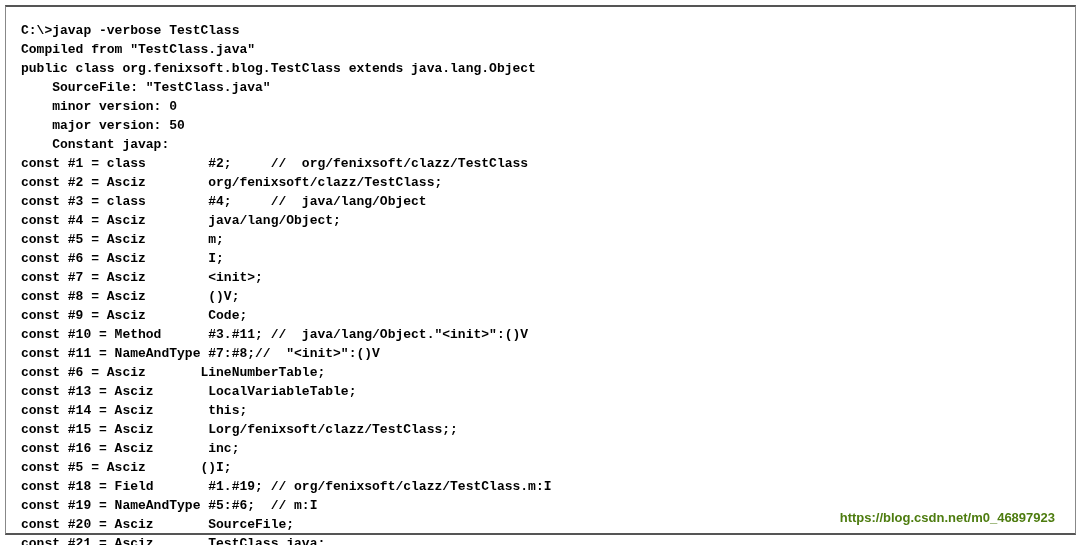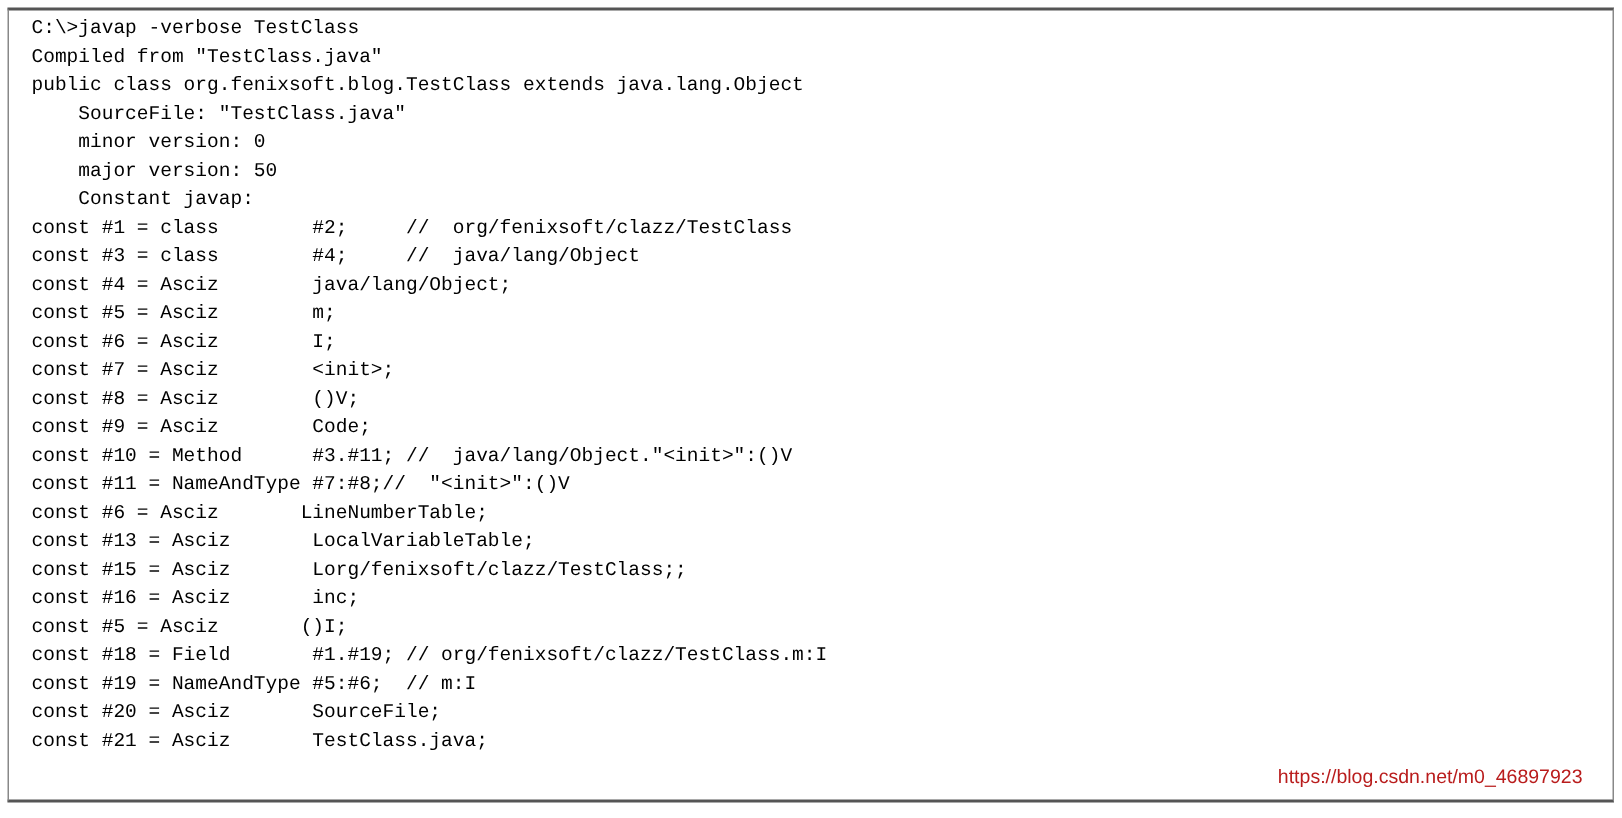--- a/index.html
+++ b/index.html
@@ -11,65 +11,68 @@
       background: #ffffff;
       padding: 5px;
       width: 1081px;
       height: 545px;
       overflow: hidden;
     }
     .container {
       border: 1px solid #888;
       border-top: 2px solid #555;
       border-bottom: 2px solid #555;
-      padding: 2px 15px;
+      padding: 14px 15px;
       background: #ffffff;
       position: relative;
       height: 530px;
+      font-weight: bold;
     }
     .code-line {
       font-family: "Courier New", Courier, monospace;
       font-size: 13px;
       line-height: 19px;
       color: #000000;
       white-space: pre;
     }
     .watermark {
       position: absolute;
       bottom: 8px;
       right: 20px;
-      color: #b91c1c;
+      color: #4d7c0f;
       font-size: 13px;
       font-family: Arial, sans-serif;
     }
   </style>
 </head>
 <body>
 
 <div class="container">
   <div id="code-lines">
       <div class="code-line">C:\&gt;javap -verbose TestClass</div>
       <div class="code-line">Compiled from "TestClass.java"</div>
       <div class="code-line">public class org.fenixsoft.blog.TestClass extends java.lang.Object</div>
       <div class="code-line">    SourceFile: "TestClass.java"</div>
       <div class="code-line">    minor version: 0</div>
       <div class="code-line">    major version: 50</div>
       <div class="code-line">    Constant javap:</div>
       <div class="code-line">const #1 = class        #2;     //  org/fenixsoft/clazz/TestClass</div>
+      <div class="code-line">const #2 = Asciz        org/fenixsoft/clazz/TestClass;</div>
       <div class="code-line">const #3 = class        #4;     //  java/lang/Object</div>
       <div class="code-line">const #4 = Asciz        java/lang/Object;</div>
       <div class="code-line">const #5 = Asciz        m;</div>
       <div class="code-line">const #6 = Asciz        I;</div>
       <div class="code-line">const #7 = Asciz        &lt;init&gt;;</div>
       <div class="code-line">const #8 = Asciz        ()V;</div>
       <div class="code-line">const #9 = Asciz        Code;</div>
       <div class="code-line">const #10 = Method      #3.#11; //  java/lang/Object."&lt;init&gt;":()V</div>
       <div class="code-line">const #11 = NameAndType #7:#8;//  "&lt;init&gt;":()V</div>
       <div class="code-line">const #6 = Asciz       LineNumberTable;</div>
       <div class="code-line">const #13 = Asciz       LocalVariableTable;</div>
+      <div class="code-line">const #14 = Asciz       this;</div>
       <div class="code-line">const #15 = Asciz       Lorg/fenixsoft/clazz/TestClass;;</div>
       <div class="code-line">const #16 = Asciz       inc;</div>
       <div class="code-line">const #5 = Asciz       ()I;</div>
       <div class="code-line">const #18 = Field       #1.#19; // org/fenixsoft/clazz/TestClass.m:I</div>
       <div class="code-line">const #19 = NameAndType #5:#6;  // m:I</div>
       <div class="code-line">const #20 = Asciz       SourceFile;</div>
       <div class="code-line">const #21 = Asciz       TestClass.java;</div>
     </div>
   <div class="watermark">https://blog.csdn.net/m0_46897923</div>
 </div>

